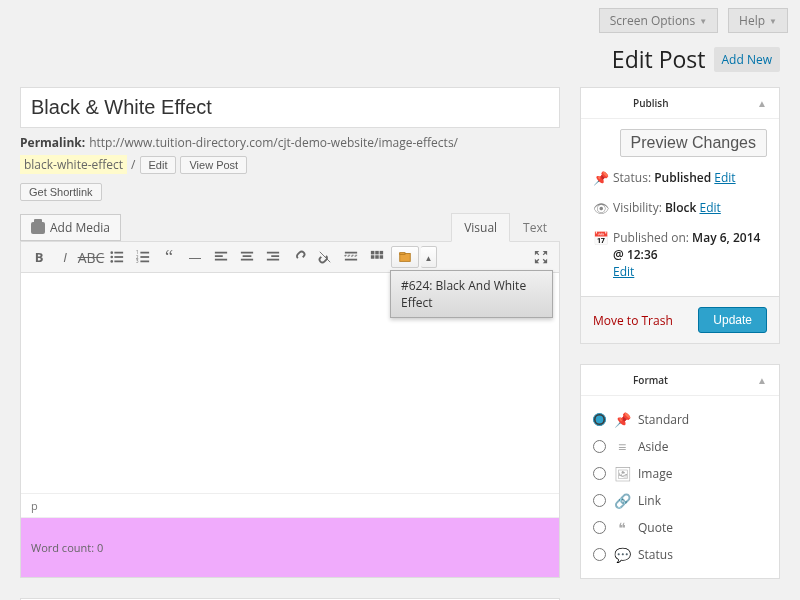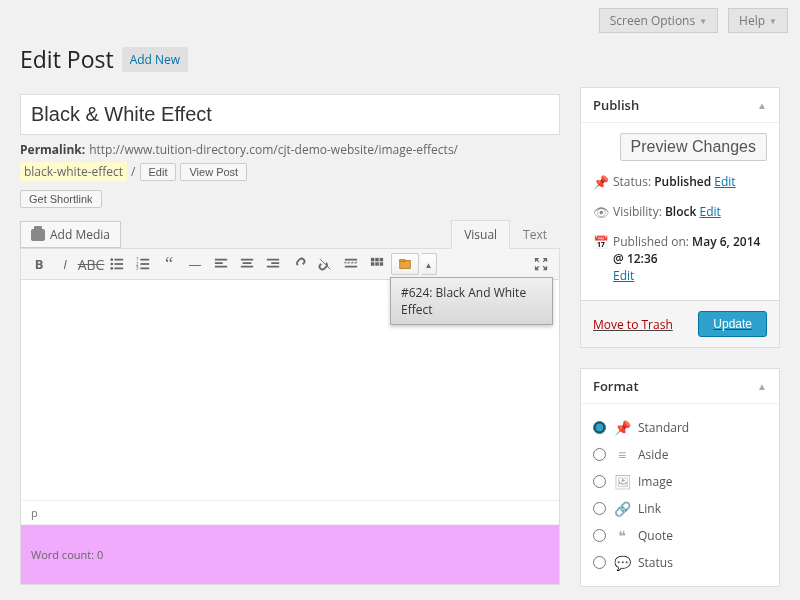--- a/index.html
+++ b/index.html
@@ -1,28 +1,28 @@
 <!DOCTYPE html>
 <html><head>
 <meta charset="utf-8">
 <style>
 * { box-sizing: border-box; margin: 0; padding: 0; }
 body { font-family: "Open Sans", -apple-system, Helvetica, Arial, sans-serif; font-size: 13px; color: #444; background: #f1f1f1; }
 .wrap { padding: 10px 20px 20px; }
 .top-bar { display: flex; justify-content: flex-end; padding: 8px 12px 0; gap: 10px; }
 .screen-btn { background: #e4e4e4; border: 1px solid #ccc; padding: 3px 10px; font-size: 12px; color: #777; cursor: pointer; display: flex; align-items: center; gap: 4px; }
 .screen-btn .tri { font-size: 8px; color: #999; }
-.page-header { display: flex; align-items: center; gap: 8px; margin-bottom: 12px; }
+.page-header { display: flex; align-items: center; gap: 8px; margin-bottom: 12px; justify-content: flex-end; }
 h1 { font-size: 23px; font-weight: 400; color: #222; }
 .add-new { background: #e0e0e0; color: #0073aa; padding: 4px 8px; font-size: 12px; border-radius: 2px; cursor: pointer; }
 .columns { display: flex; gap: 20px; align-items: flex-start; }
 .main-col { flex: 1; min-width: 0; }
 .side-col { width: 200px; flex-shrink: 0; }
 .postbox { background: #fff; border: 1px solid #ddd; margin-bottom: 20px; }
-.title-input { width: 100%; font-size: 20px; padding: 8px 10px; border: 1px solid #ddd; background: #fff; color: #333; outline: none; margin-top: 7px; }
+.title-input { width: 100%; font-size: 20px; padding: 8px 10px; border: 1px solid #ddd; background: #fff; color: #333; outline: none; }
 .permalink-row { font-size: 12px; color: #666; padding: 6px 0 4px; display: flex; align-items: center; flex-wrap: wrap; gap: 4px; }
 .permalink-row strong { color: #444; }
 .slug { background: #fffbcc; padding: 1px 4px; }
 .small-btn { background: #f7f7f7; border: 1px solid #ccc; padding: 2px 8px; font-size: 11px; cursor: pointer; color: #555; border-radius: 2px; }
 .small-btn-row { margin-top: 4px; }
 .media-btn-row { display: flex; align-items: center; margin: 12px 0 0; }
 .media-btn { background: #f7f7f7; border: 1px solid #ccc; padding: 4px 10px; font-size: 12px; cursor: pointer; display: flex; align-items: center; gap: 5px; color: #555; }
 .media-btn .cam { width: 14px; height: 12px; background: #888; border-radius: 2px; position: relative; }
 .media-btn .cam::before { content: ""; position: absolute; top: -3px; left: 3px; width: 8px; height: 3px; background: #888; border-radius: 1px 1px 0 0; }
 .tabs { margin-left: auto; display: flex; padding-left: 48px; }
@@ -38,27 +38,27 @@
 .dropdown { position: absolute; top: 28px; left: 369px; right: 6px; background: linear-gradient(#f0f0f0,#d8d8d8); border: 1px solid #aaa; padding: 6px 10px; font-size: 12px; color: #333; box-shadow: 0 2px 4px rgba(0,0,0,0.2); z-index: 10; }
 .editor-body { min-height: 220px; padding: 10px; position: relative; }
 .status-bar { border-top: 1px solid #eee; padding: 4px 10px; font-size: 11px; color: #777; display: flex; }
 .status-bottom { border-top: 1px solid #eee; padding: 22px 10px; font-size: 11px; color: #666; display: flex; background: #f0abfc; gap: 45px; }
 .panel-header { padding: 10px 12px; border-bottom: 1px solid #eee; display: flex; align-items: center; }
 .panel-header h3 { font-size: 13px; font-weight: 600; color: #333; flex: 1; }
 .panel-toggle { color: #aaa; font-size: 10px; cursor: pointer; }
 a.link { color: #0073aa; text-decoration: underline; cursor: pointer; }
 .side-postbox { background: #fff; border: 1px solid #ddd; margin-bottom: 20px; }
 .side-header { padding: 8px 12px; border-bottom: 1px solid #eee; display: flex; align-items: center; }
-.side-header h3 { font-size: 13px; font-weight: 600; color: #333; flex: 1; }
+.side-header h3 { font-size: 10px; font-weight: 600; color: #333; flex: 1; margin-left: 40px; }
 .side-body { padding: 10px 12px; font-size: 12px; }
 .preview-btn { float: right; background: #f7f7f7; border: 1px solid #ccc; padding: 4px 10px; font-size: 16px; cursor: pointer; color: #555; border-radius: 2px; }
 .pub-row { display: flex; align-items: flex-start; gap: 6px; padding: 6px 0; color: #666; font-size: 12px; }
 .pub-row .ico { width: 14px; color: #888; font-size: 13px; flex-shrink: 0; }
 .pub-row b { color: #222; font-weight: 600; }
-.pub-actions { border-top: 1px solid #ddd; padding: 10px 12px; display: flex; align-items: center; background: #f5f5f5; text-decoration: underline; }
+.pub-actions { border-top: 1px solid #ddd; padding: 10px 12px; display: flex; align-items: center; background: #f5f5f5; }
 .trash-link { color: #a00; font-size: 12px; cursor: pointer; }
 .update-btn { margin-left: auto; background: #2ea2cc; color: #fff; border: 1px solid #0074a2; padding: 5px 14px; font-size: 12px; cursor: pointer; border-radius: 3px; }
 .fmt-row { display: flex; align-items: center; gap: 8px; padding: 4px 0; font-size: 12px; color: #555; }
 .fmt-row input[type=radio] { accent-color: #2ea2cc; }
 .fmt-ico { color: #aaa; width: 16px; text-align: center; font-size: 14px; }
 .clearfix::after { content: ""; display: table; clear: both; }
 </style>
 </head>
 <body>
 

